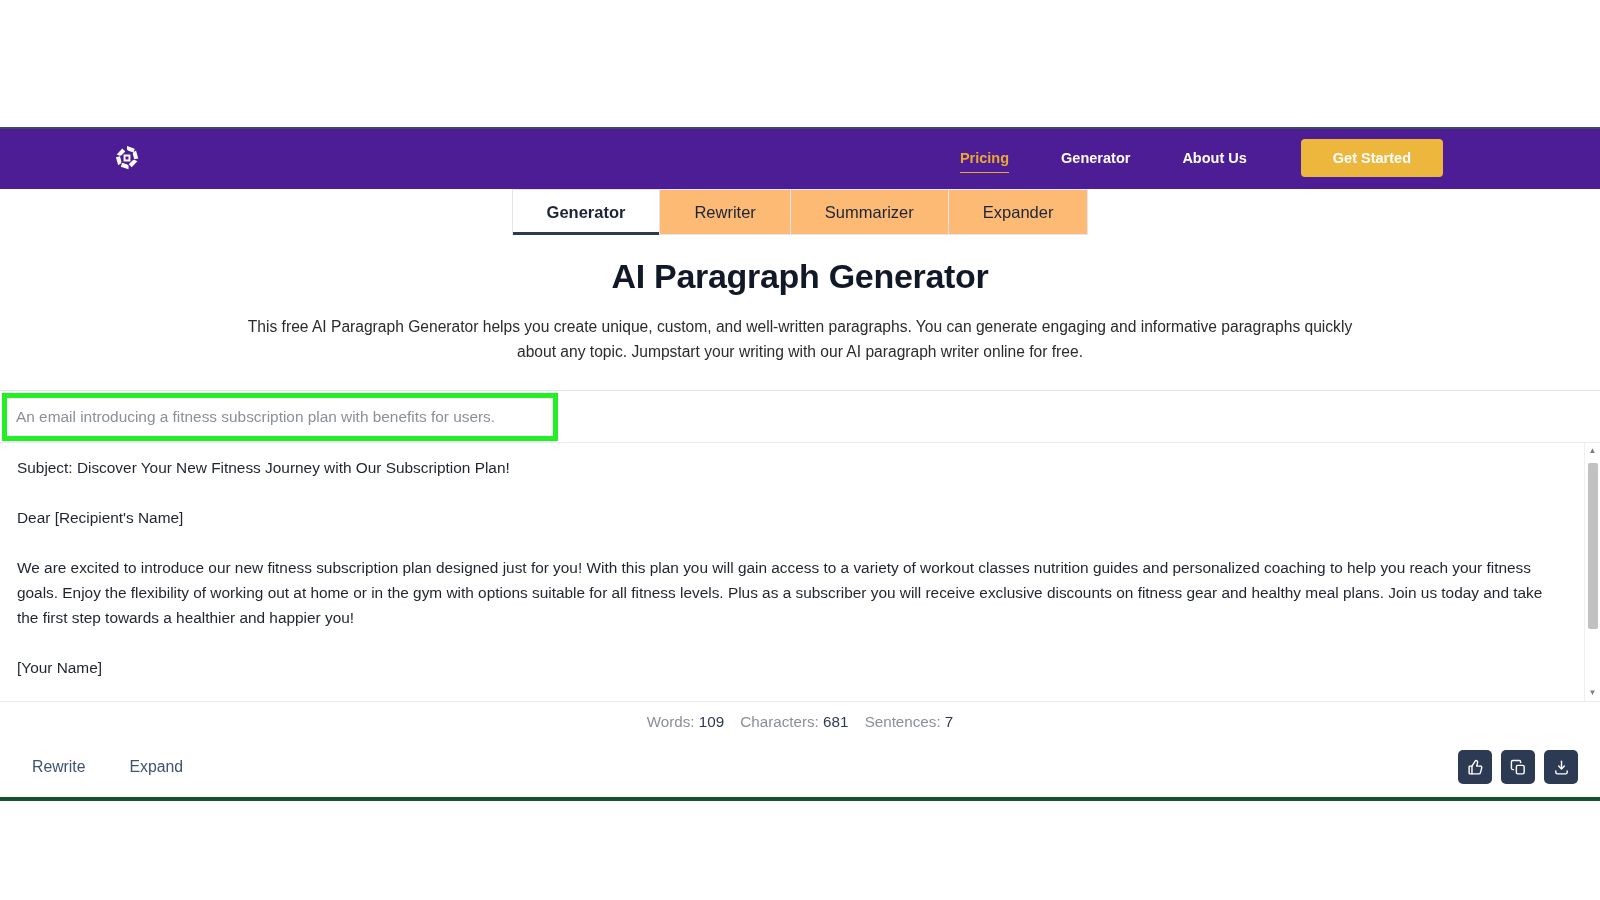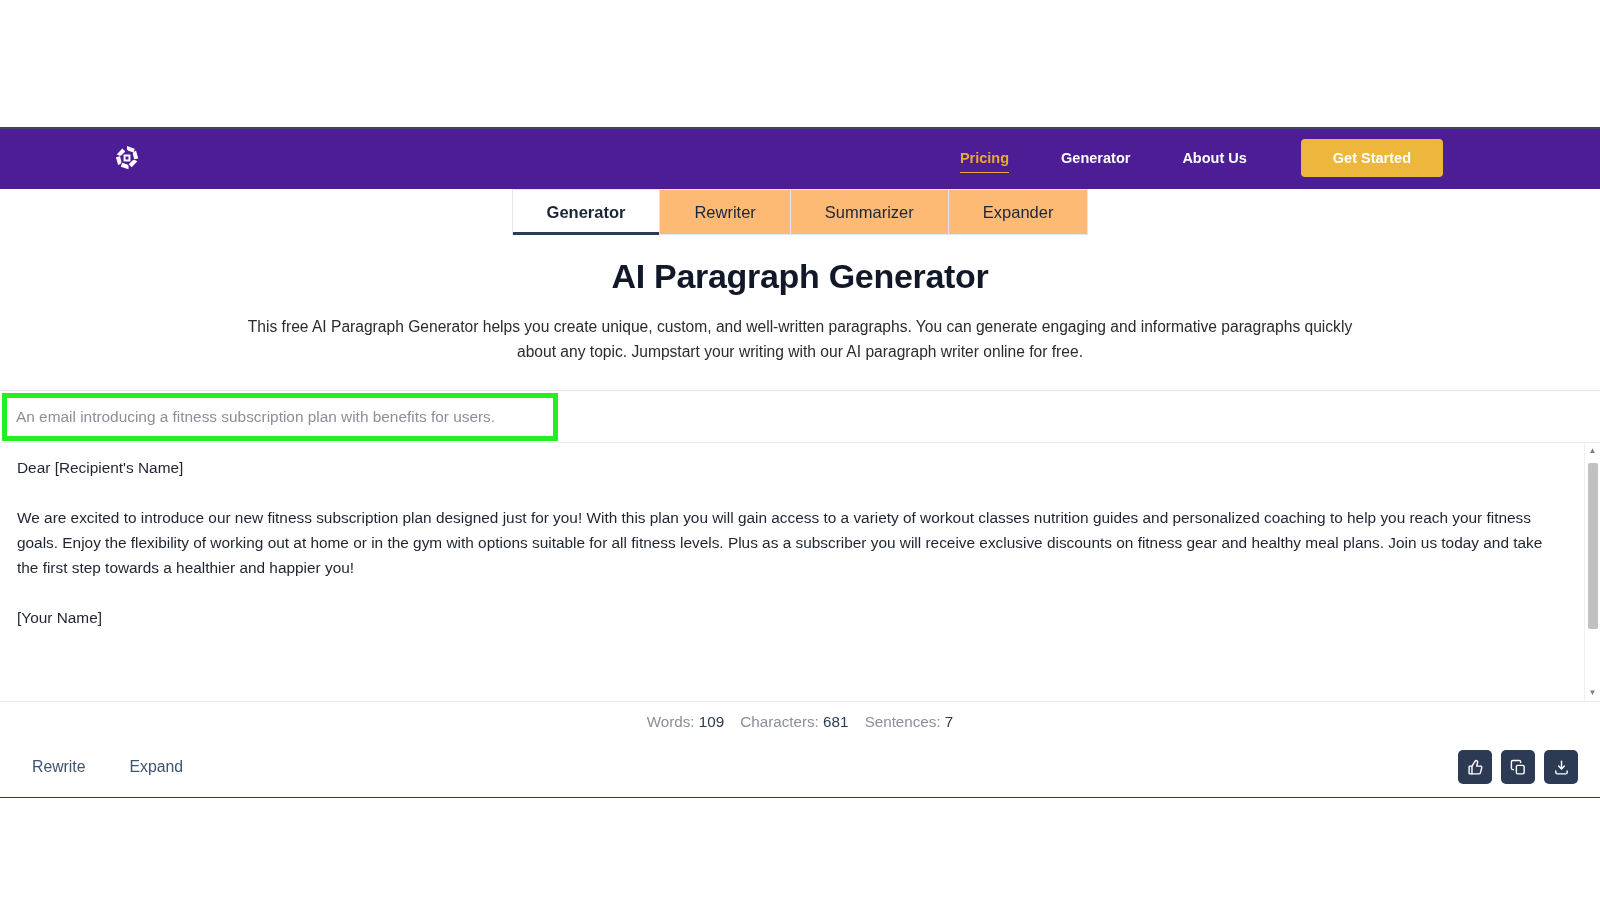--- a/index.html
+++ b/index.html
@@ -145,21 +145,21 @@
     max-width: 1130px;
     font-size: 15.6px;
     line-height: 25px;
     color: #2b2b2b;
   }
 
   
   .tool-panel {
     margin-top: 26px;
     border-top: 1px solid #e3e6ec;
-    border-bottom: 1px solid #14532d;
+    border-bottom: 4px solid #14532d;
     background: #ffffff;
   }
 
   .prompt-row {
     position: relative;
     height: 52px;
     border-bottom: 1px solid #e8eaef;
   }
   .prompt-input {
     position: absolute;
@@ -334,20 +334,21 @@
 
   <div class="tool-panel">
 
     <div class="prompt-row">
       <input class="prompt-input" type="text" value="An email introducing a fitness subscription plan with benefits for users." style="">
       <div class="prompt-highlight"></div>
     </div>
 
     <div class="result-area">
       <div class="result-text">
+        <p>Subject: Discover Your New Fitness Journey with Our Subscription Plan!</p>
         <p>Dear [Recipient's Name]</p>
         <p>We are excited to introduce our new fitness subscription plan designed just for you! With this plan you will gain access to a variety of workout classes nutrition guides and personalized coaching to help you reach your fitness goals. Enjoy the flexibility of working out at home or in the gym with options suitable for all fitness levels. Plus as a subscriber you will receive exclusive discounts on fitness gear and healthy meal plans. Join us today and take the first step towards a healthier and happier you!</p>
         <p class="tight">[Your Name]</p>
       </div>
 
       <div class="scrollbar">
         <div class="sb-arrow">▲</div>
         <div class="sb-track">
           <div class="sb-thumb"></div>
         </div>

